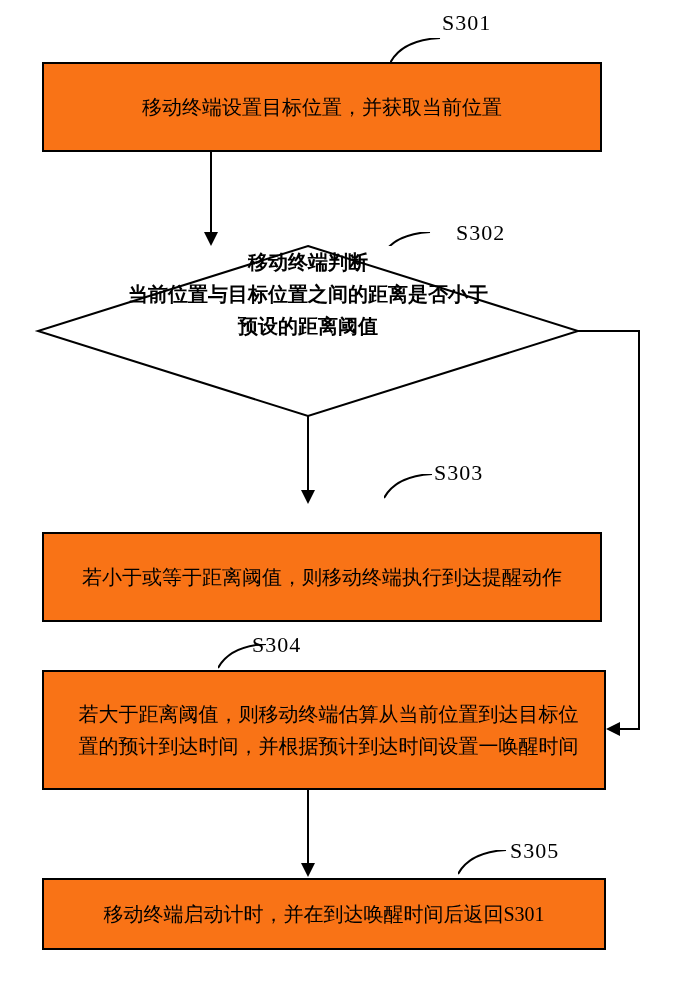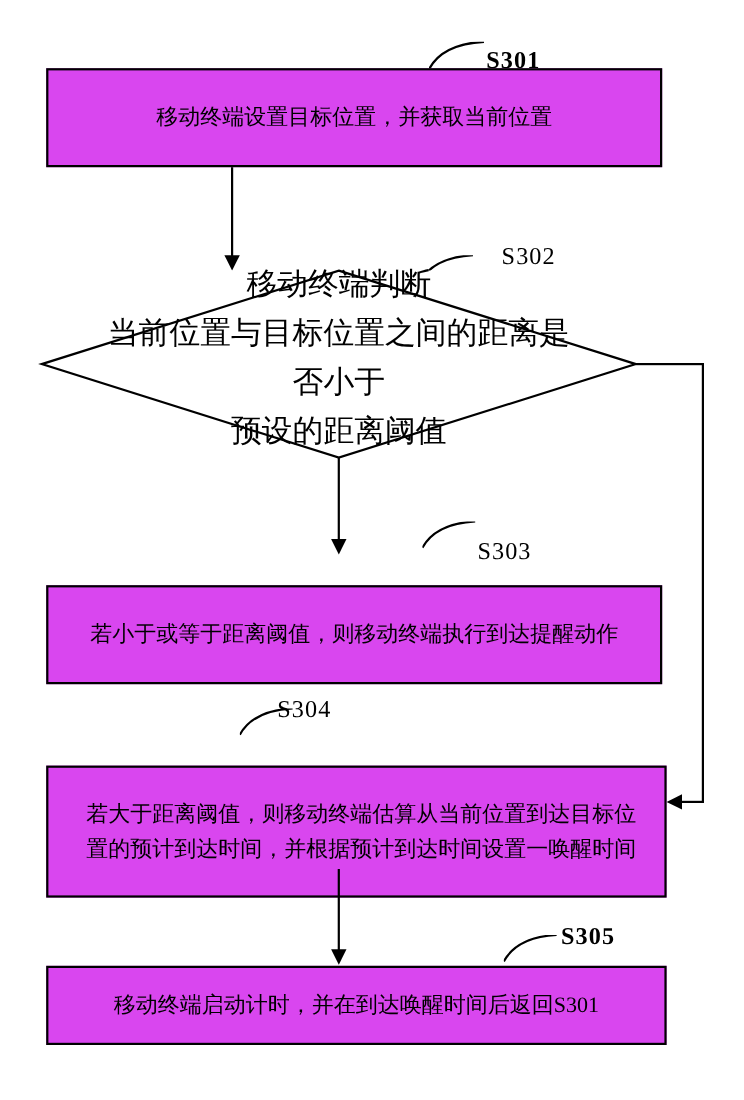--- a/index.html
+++ b/index.html
@@ -15,21 +15,21 @@
   .box {
     position: absolute;
     border: 2px solid #000;
     display: flex;
     align-items: center;
     justify-content: center;
     text-align: center;
     padding: 10px 20px;
     font-size: 20px;
     line-height: 1.6;
-    background: #d946ef;
+    background: #f97316;
   }
   .label {
     position: absolute;
     font-size: 22px;
     letter-spacing: 1px;
   }
   .diamond {
     position: absolute;
     background: #fff;
   }
@@ -39,26 +39,27 @@
     width: 100%;
     height: 100%;
     overflow: visible;
   }
   .diamond-text {
     position: absolute;
     top: 0; left: 0;
     width: 100%;
     height: 100%;
     display: flex;
-    align-items: flex-end;
+    align-items: flex-start;
     justify-content: center;
     text-align: center;
-    font-size: 28px;
+    font-size: 20px;
     line-height: 1.6;
     padding: 0 60px;
+    font-weight: bold;
   }
   .arrow-line {
     position: absolute;
     background: #000;
   }
   .arrow-head-down {
     position: absolute;
     width: 0; height: 0;
     border-left: 7px solid transparent;
     border-right: 7px solid transparent;
@@ -72,21 +73,21 @@
     border-right: 14px solid #000;
   }
   .callout {
     position: absolute;
   }
   .callout svg { display:block; }
 </style>
 </head>
 <body>
 
-<div class="label" style="left:442px; top:42px;font-weight:bold;">S301</div>
+<div class="label" style="left:442px; top:10px;">S301</div>
 <div class="callout" style="left:390px; top:38px;">
   <svg width="60" height="30">
       <path d="M50 0 Q12 2 0 25" stroke="#000" stroke-width="2" fill="none"></path>
     </svg>
 </div>
 
 <div class="box" style="left:42px; top:62px; width:560px; height:90px;">
   <span>移动终端设置目标位置，并获取当前位置</span>
 </div>
 
@@ -112,46 +113,46 @@
 </div>
 
 <div class="arrow-line" style="left:307px; top:416px; width:2px; height:76px;"></div>
 <div class="arrow-head-down" style="left:301px; top:490px;"></div>
 
 <div class="arrow-line" style="left:578px; top:330px; width:62px; height:2px;"></div>
 <div class="arrow-line" style="left:638px; top:330px; width:2px; height:400px;"></div>
 <div class="arrow-line" style="left:620px; top:728px; width:20px; height:2px;"></div>
 <div class="arrow-head-left" style="left:606px; top:722px;"></div>
 
-<div class="label" style="left:434px; top:488px;">S303</div>
+<div class="label" style="left:434px; top:460px;">S303</div>
 <div class="callout" style="left:384px; top:474px;">
   <svg width="58" height="28">
       <path d="M48 0 Q12 2 0 24" stroke="#000" stroke-width="2" fill="none"></path>
     </svg>
 </div>
 
 <div class="box" style="left:42px; top:532px; width:560px; height:90px;">
   <span>若小于或等于距离阈值，则移动终端执行到达提醒动作</span>
 </div>
 
 <div class="label" style="left:252px; top:632px;">S304</div>
 <div class="callout" style="left:218px; top:644px;">
   <svg width="58" height="28">
       <path d="M48 0 Q12 2 0 24" stroke="#000" stroke-width="2" fill="none"></path>
     </svg>
 </div>
 
-<div class="box" style="left:42px; top:696px; width:564px; height:120px;padding-left:29px;">
+<div class="box" style="left:42px; top:670px; width:564px; height:120px;padding-left:29px;">
   <span>若大于距离阈值，则移动终端估算从当前位置到达目标位置的预计到达时间，并根据预计到达时间设置一唤醒时间</span>
 </div>
 
 <div class="arrow-line" style="left:307px; top:790px; width:2px; height:75px;"></div>
 <div class="arrow-head-down" style="left:301px; top:863px;"></div>
 
-<div class="label" style="left:510px; top:838px;font-weight:bold;">S305</div>
+<div class="label" style="left:510px; top:838px;">S305</div>
 <div class="callout" style="left:458px; top:850px;">
   <svg width="58" height="28">
       <path d="M48 0 Q12 2 0 24" stroke="#000" stroke-width="2" fill="none"></path>
     </svg>
 </div>
 
 <div class="box" style="left:42px; top:878px; width:564px; height:72px;">
   <span>移动终端启动计时，并在到达唤醒时间后返回S301</span>
 </div>
 

